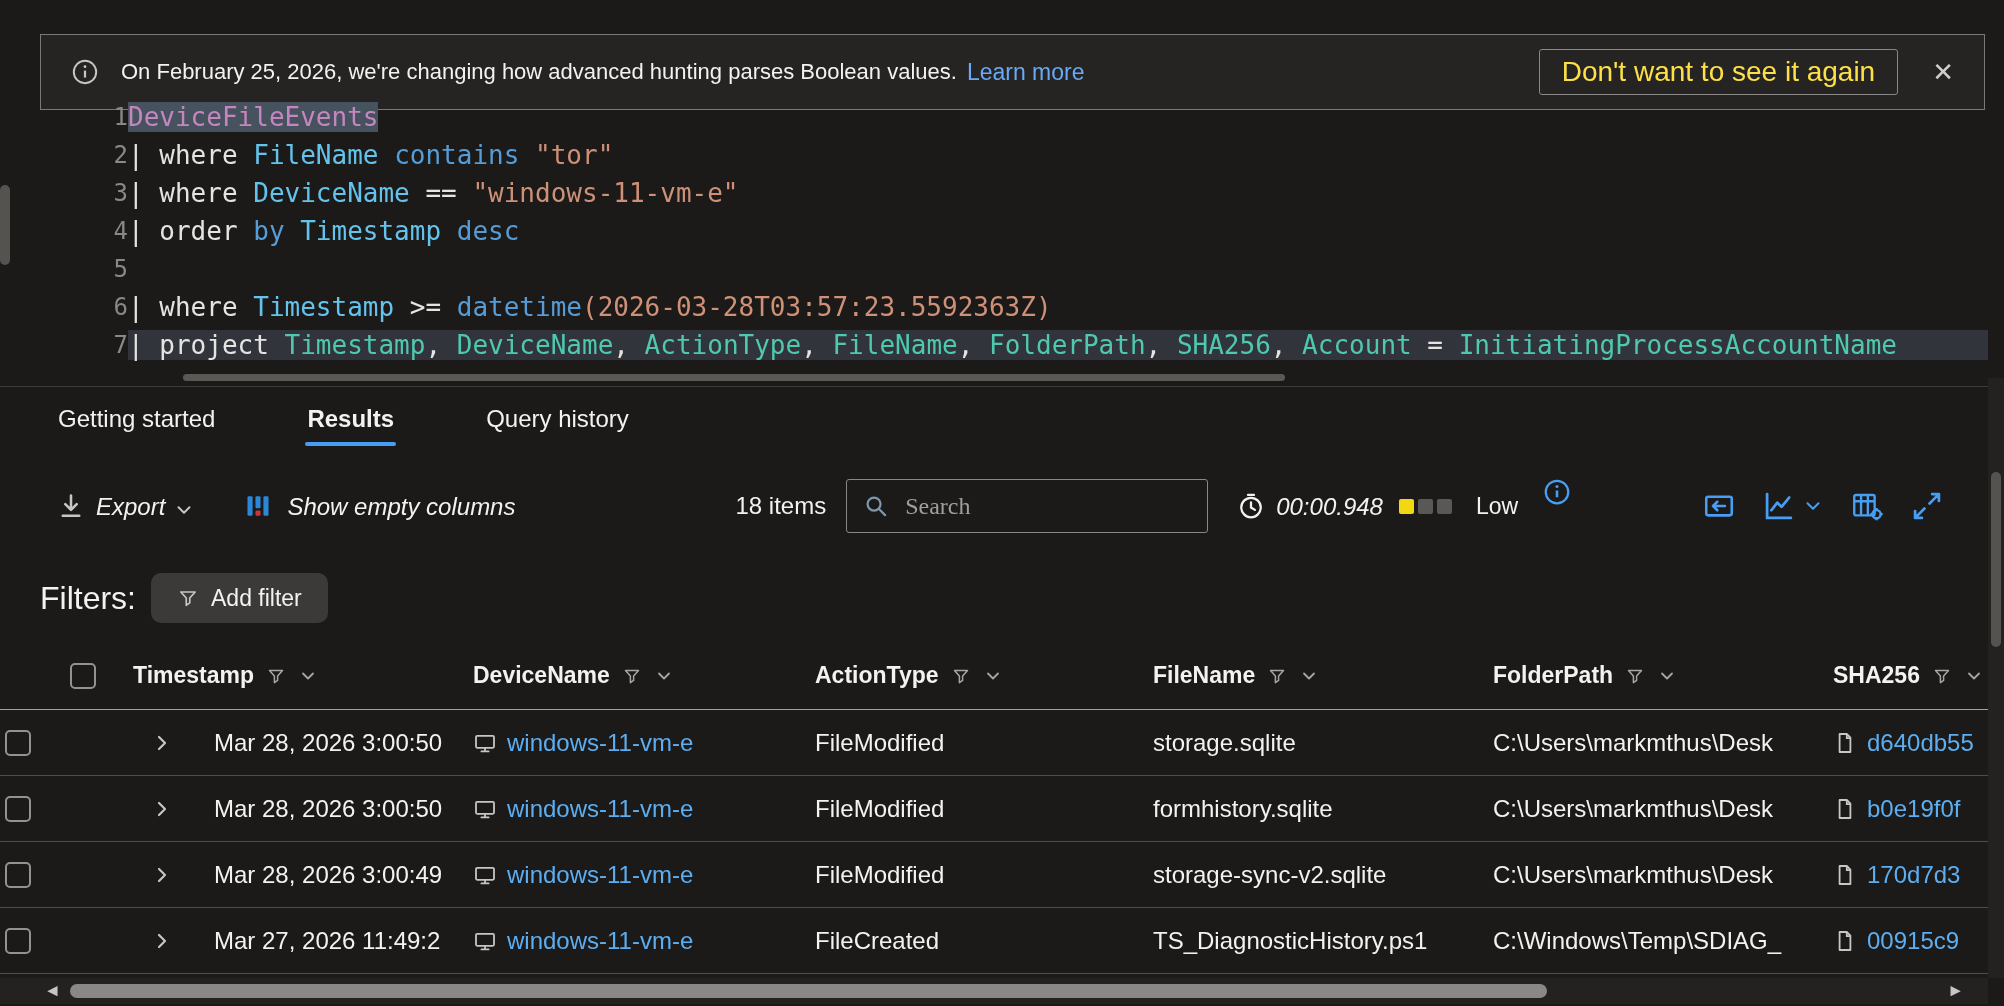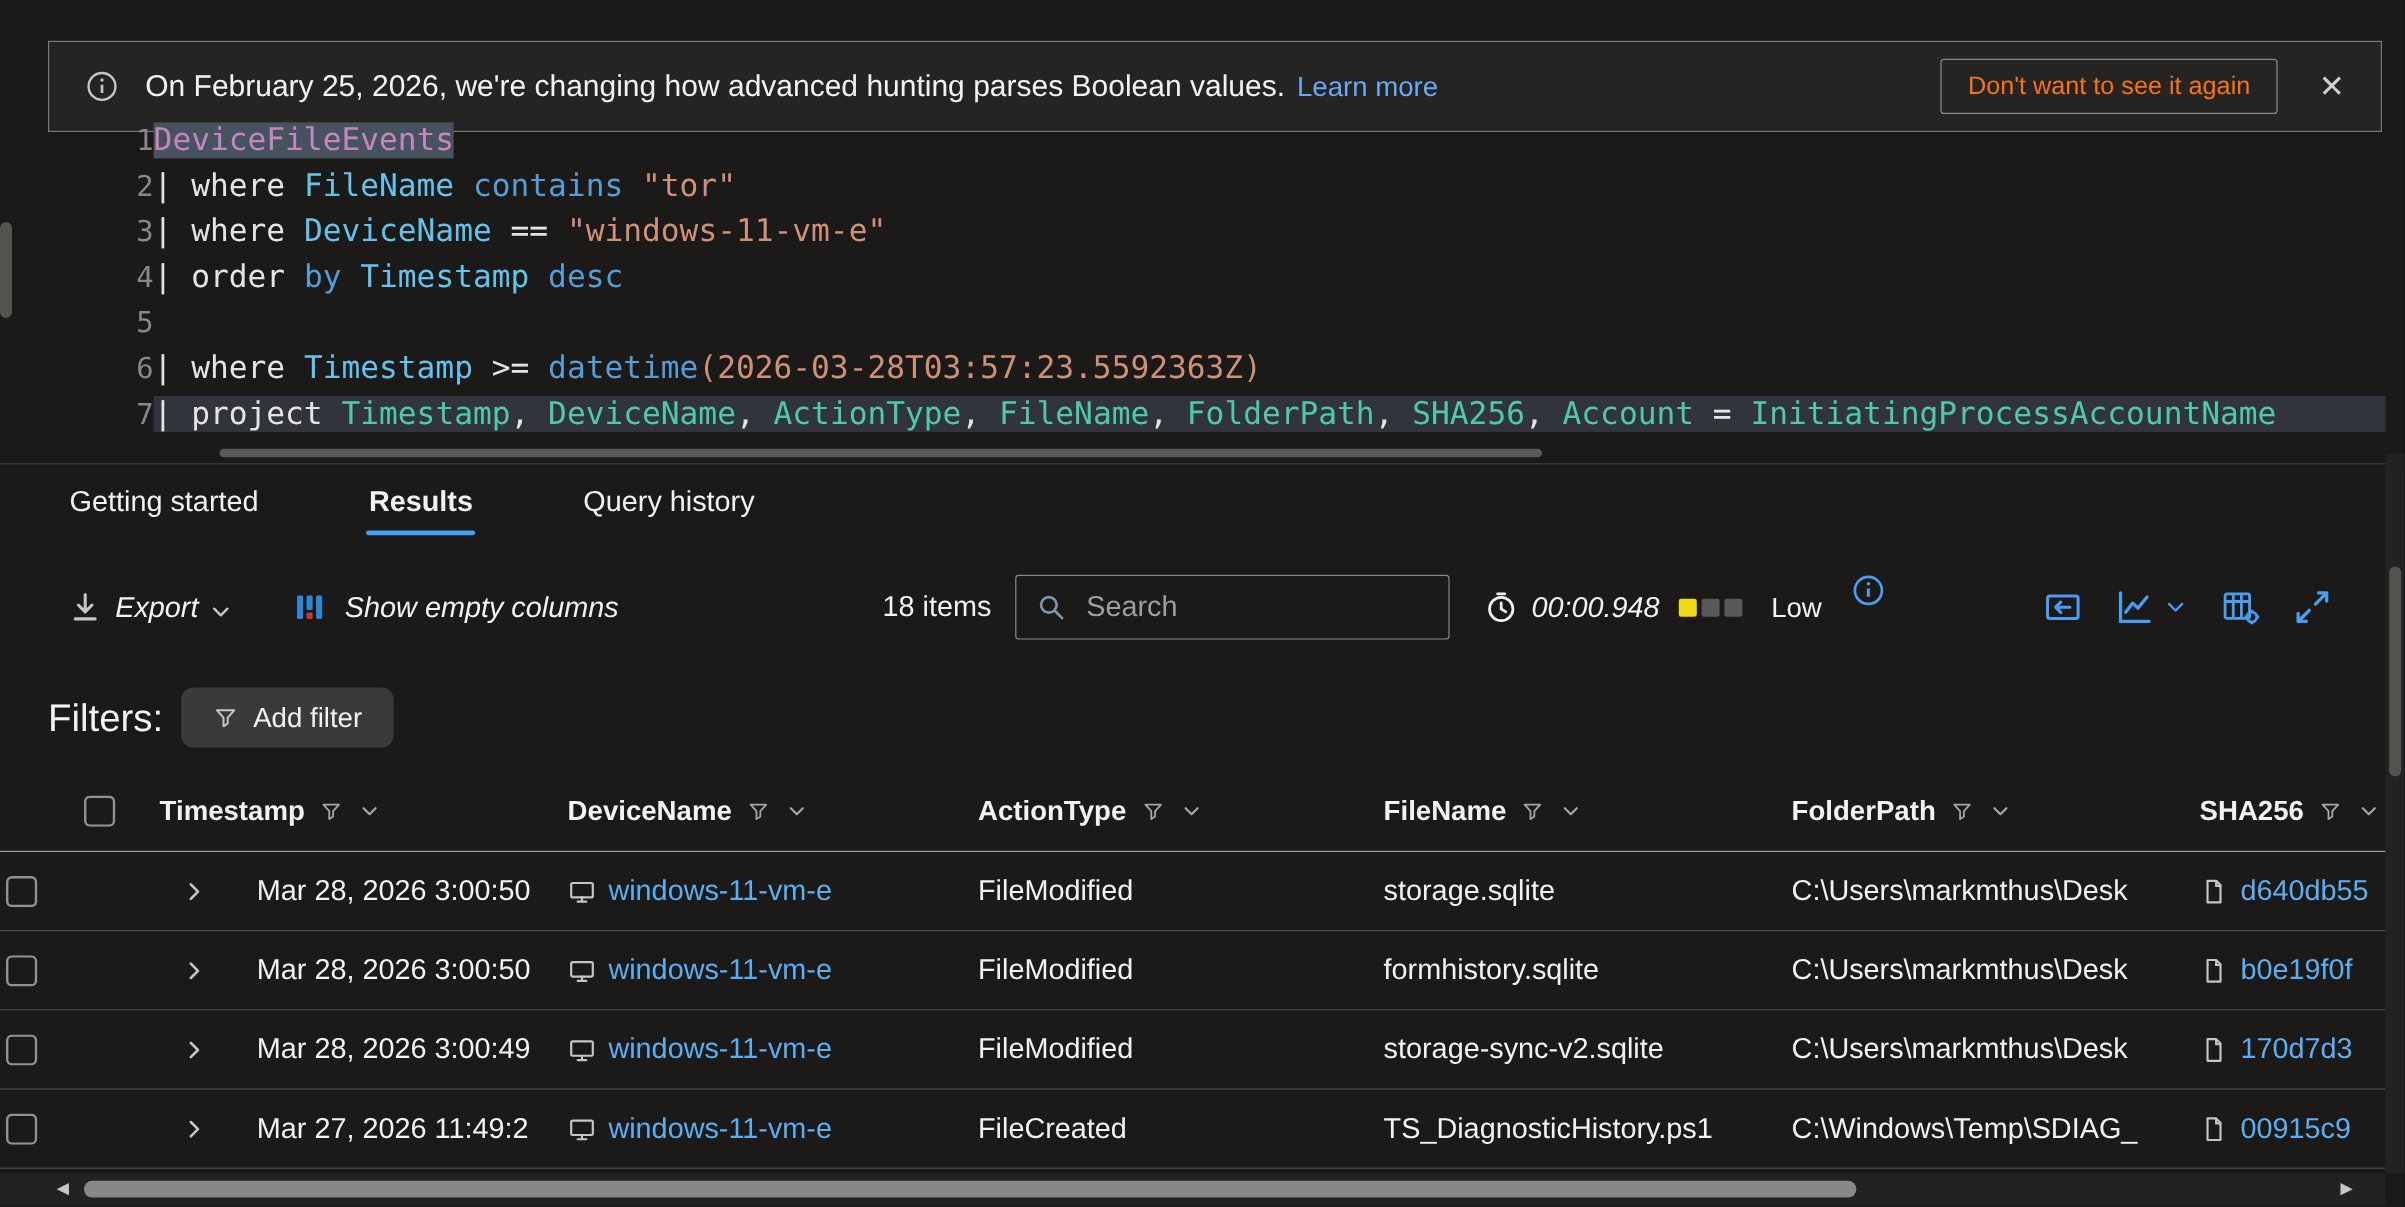--- a/index.html
+++ b/index.html
@@ -10,26 +10,26 @@
     font-family:"Liberation Sans","DejaVu Sans",sans-serif;
   }
   
   .banner {
     position:absolute; left:40px; right:19px; top:34px; height:76px;
     border:1px solid #7a7876; background:#252423;
     display:flex; align-items:center; padding:0 30px;
   }
   .banner-icon { width:28px; height:28px; color:#c8c6c4; flex:none; }
   .banner-icon svg { width:28px; height:28px; display:block; }
-  .banner-msg { margin-left:22px; font-size:25px; white-space:nowrap; }
+  .banner-msg { margin-left:22px; font-size:22px; white-space:nowrap; }
   .banner-link { margin-left:10px; font-size:23px; color:#69a9f5; cursor:pointer; white-space:nowrap; }
   .banner-dismiss {
     margin-left:auto; height:46px; padding:0 22px; display:flex; align-items:center;
     border:1px solid #8a8886; border-radius:3px; background:transparent;
-    color:#f97316; font-size:21px; white-space:nowrap; cursor:pointer;
+    color:#fde047; font-size:28px; white-space:nowrap; cursor:pointer;
   }
   .banner-close { margin-left:34px; font-size:26px; color:#d0cecc; cursor:pointer; }
   
   .editor { position:absolute; left:0; right:16px; top:98px; height:276px; }
   .code-line { display:flex; height:38px; align-items:center;
     font-family:"DejaVu Sans Mono","Liberation Mono",monospace; font-size:26px; }
   .line-num { width:128px; flex:none; text-align:right; color:#8a8886; font-size:24px; }
   .line-body { flex:1; white-space:pre; }
   .line-body.sel { background:rgba(92,106,122,.35); }
   .tok.pl  { color:#e6e4e2; }
@@ -64,21 +64,21 @@
   .export .tico-sm { margin-left:8px; }
   .show-empty { margin-left:48px; }
   .show-empty .tico { margin-right:14px; color:#2b88d8; }
   .items-count { margin-left:220px; font-size:24px; white-space:nowrap; }
   .searchbox { position:relative; margin-left:20px; width:362px; height:54px;
     border:1px solid #8a8886; border-radius:3px; display:flex; align-items:center; }
   .sico { position:absolute; left:16px; width:26px; height:26px; color:#7e97ad; }
   .sico svg { width:26px; height:26px; display:block; }
   .search-input { width:100%; height:100%; background:transparent; border:none; outline:none;
     color:#f3f2f1; font-size:24px; padding-left:58px;
-    font-family:Liberation Sans, sans-serif; }
+    font-family:Liberation Serif, serif; }
   .search-input::placeholder { color:#a19f9d; }
   .timer { margin-left:28px; }
   .timer .tico { margin-right:10px; color:#f3f2f1; }
   .perf { margin-left:16px; display:flex; align-items:center; gap:4px; }
   .sq { width:15px; height:15px; background:#5a5856; border-radius:2px; display:inline-block; }
   .perf-label { margin-left:24px; font-size:23px; }
   .info-raised { margin-left:24px; position:relative; top:-14px; cursor:pointer; }
   .right-icons { margin-left:auto; display:flex; align-items:center; }
   .right-icons .tico { width:34px; height:34px; cursor:pointer; }
   .right-icons .tico svg { width:34px; height:34px; }

